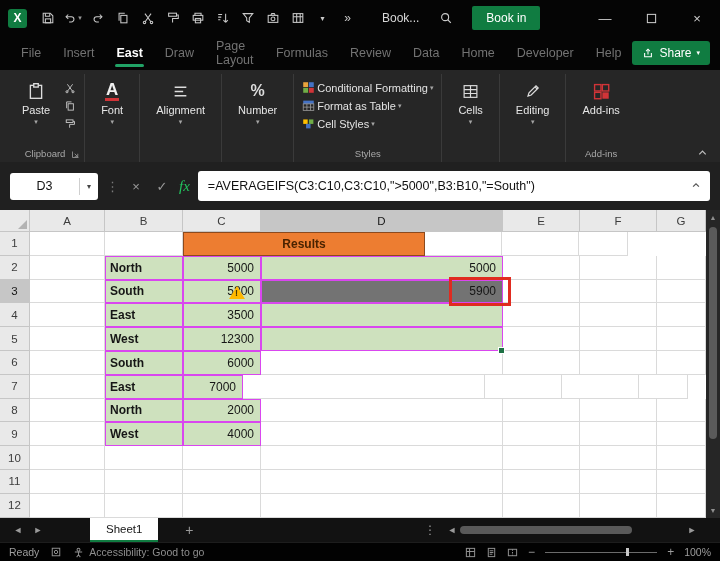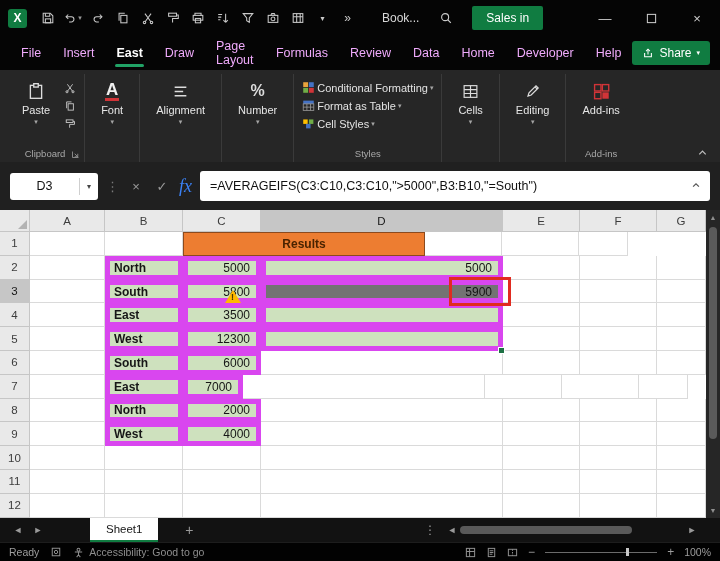--- a/index.html
+++ b/index.html
@@ -11,21 +11,21 @@
   .qat-btn { width:25px; height:26px; display:flex; align-items:center; justify-content:center; color:#c9c9c9; font-size:12px; }
   .xl-logo { width:19px; height:19px; background:#107C41; border-radius:3px; color:#fff; font-weight:bold; font-size:12px; display:flex; align-items:center; justify-content:center; margin-right:8px; }
   .qat-chev { font-size:7px; color:#9a9a9a; margin-left:1px; }
   .wb-name { font-size:12px; color:#d8d8d8; margin:0 14px 0 22px; }
   .signin { margin-left:14px; height:24px; padding:0 14px; background:#107C41; color:#fff; border:none; border-radius:2px; font-size:12px; font-family:inherit; }
   .win-group { margin-left:auto; display:flex; height:36px; }
   .win-btn { width:46px; height:36px; display:flex; align-items:center; justify-content:center; color:#cfcfcf; font-size:13px; }
 
   
   .menubar { height:34px; background:#050505; display:flex; align-items:center; padding:0 10px; }
-  .mtab { color:#f0abfc; font-size:12.5px; padding:0 11px; height:34px; display:flex; align-items:center; position:relative; }
+  .mtab { color:#737373; font-size:12.5px; padding:0 11px; height:34px; display:flex; align-items:center; position:relative; }
   .mtab.active { color:#fff; font-weight:bold; }
   .mtab.active::after { content:""; position:absolute; left:10px; right:10px; bottom:3px; height:3px; background:#21A366; border-radius:2px; }
   .share-btn { margin-left:auto; height:24px; background:#107C41; color:#fff; border:none; border-radius:3px; font-size:12px; font-family:inherit; display:flex; align-items:center; gap:5px; padding:0 10px; }
 
   
   .ribbon { height:92px; background:#262626; display:flex; align-items:stretch; padding:4px 6px 0 6px; position:relative; }
   .rgroup { position:relative; display:flex; align-items:flex-start; justify-content:center; padding:4px 8px 16px; border-right:1px solid #3a3a3a; }
   .group-label { position:absolute; bottom:3px; left:0; right:0; text-align:center; font-size:9.5px; color:#a9a9a9; }
   .big-btn { display:flex; flex-direction:column; align-items:center; gap:2px; color:#e6e6e6; font-size:11px; padding:2px 8px; }
   .big-btn .bchev { font-size:7px; color:#a5a5a5; }
@@ -39,37 +39,37 @@
   .collapse-ribbon { position:absolute; right:12px; bottom:4px; color:#bdbdbd; }
 
   
   .formulabar { height:48px; background:#202020; display:flex; align-items:center; padding:0 10px; gap:8px; }
   .name-box { width:88px; height:27px; background:#fff; border-radius:3px; display:flex; align-items:center; font-size:12.5px; color:#111; }
   .name-box .nb-val { flex:1; text-align:center; }
   .nb-div { width:1px; height:17px; background:#cfcfcf; }
   .nb-chev { width:18px; text-align:center; font-size:8px; color:#444; }
   .fb-dots { color:#7a7a7a; font-size:13px; }
   .fb-btn { color:#9a9a9a; font-size:13px; width:18px; text-align:center; }
-  .fb-fx { color:#3b82f6; font-style:italic; font-family:"Liberation Serif", serif; font-size:18px; }
+  .fb-fx { color:#22c55e; font-style:italic; font-family:"Liberation Serif", serif; font-size:15px; }
   .fx-wrap { position:relative; flex:1; display:flex; }
   .fx-wrap input { flex:1; height:30px; border:none; outline:none; border-radius:3px; background:#fff; color:#111; font-size:12.5px; padding:0 26px 0 10px; font-family:inherit; }
   .fx-expand { position:absolute; right:9px; top:9px; color:#555; }
 
   
   .sheet { position:relative; height:308px; background:#fff; overflow:hidden; }
   .s-hrow, .s-row { display:flex; }
   .s-corner { width:30px; height:22px; background:#E9E9E9; border-right:1px solid #C6C6C6; border-bottom:1px solid #C6C6C6; position:relative; }
   .s-corner::after { content:""; position:absolute; right:2px; bottom:2px; border-left:9px solid transparent; border-bottom:9px solid #B3B3B3; }
   .s-ch { height:22px; background:#E9E9E9; border-right:1px solid #C6C6C6; border-bottom:1px solid #C6C6C6; font-size:11.5px; color:#3d3d3d; display:flex; align-items:center; justify-content:center; }
   .s-rh { width:30px; background:#E9E9E9; border-right:1px solid #C6C6C6; border-bottom:1px solid #C6C6C6; font-size:11.5px; color:#3d3d3d; display:flex; align-items:center; justify-content:center; }
   .s-ch.sel, .s-rh.sel { background:#C6C6C6; color:#161616; }
   .s-row { height:23.8px; }
   .s-cell { border-right:1px solid #DADADA; border-bottom:1px solid #DADADA; font-size:12px; color:#161616; display:flex; align-items:center; padding:0 4px; position:relative; }
   .c-orange { background:#ED7D31; color:#4A2300; font-weight:bold; justify-content:center; border:1px solid #8C4A1E; }
-  .c-green { background:#CEE1BE; border:5px solid #d946ef; }
+  .c-green { background:#CEE1BE; border:1px solid #d946ef; }
   .c-bold { font-weight:bold; }
   .c-num { justify-content:flex-end; padding-right:6px; }
   .c-active { background:#737373; }
   .warn-tri { position:absolute; right:15px; top:5px; width:0; height:0; border-left:8px solid transparent; border-right:8px solid transparent; border-bottom:13px solid #FFB900; }
   .warn-tri::after { content:"!"; position:absolute; left:-2px; top:2px; font-size:9px; font-weight:bold; color:#4d3a00; }
   .red-box { position:absolute; left:449px; top:67px; width:62px; height:29px; border:3px solid #E02B20; z-index:6; pointer-events:none; }
   .fill-handle { position:absolute; left:498px; top:137px; width:7px; height:7px; background:#1E7145; border:1px solid #fff; z-index:5; }
   .vscroll { position:absolute; right:0; top:0; width:14px; height:100%; background:#262626; display:flex; flex-direction:column; align-items:center; z-index:7; }
   .vs-arrow { height:15px; color:#8f8f8f; font-size:7px; line-height:15px; }
   .vs-thumb { width:8px; height:212px; background:#5a5a5a; border-radius:4px; margin-top:2px; }
@@ -172,21 +172,21 @@
   </span>
   <span class="qat-btn" style="font-size:8px;">▾</span>
   <span class="qat-btn">»</span>
   <span class="wb-name">Book...</span>
   <span class="qat-btn">
     <svg width="14" height="14" viewBox="0 0 16 16" fill="none" stroke="currentColor" stroke-width="1.3">
         <circle cx="7" cy="7" r="4"></circle>
         <path d="M10 10l3.5 3.5"></path>
       </svg>
   </span>
-  <button class="signin">Sales in</button>
+  <button class="signin">Book in</button>
   <div class="win-group">
     <span class="win-btn">—</span>
     <span class="win-btn">
       <svg width="11" height="11" viewBox="0 0 12 12" fill="none" stroke="currentColor" stroke-width="1.1">
           <rect x="1.5" y="1.5" width="9" height="9"></rect>
         </svg>
     </span>
     <span class="win-btn">×</span>
   </div>
 </div>

